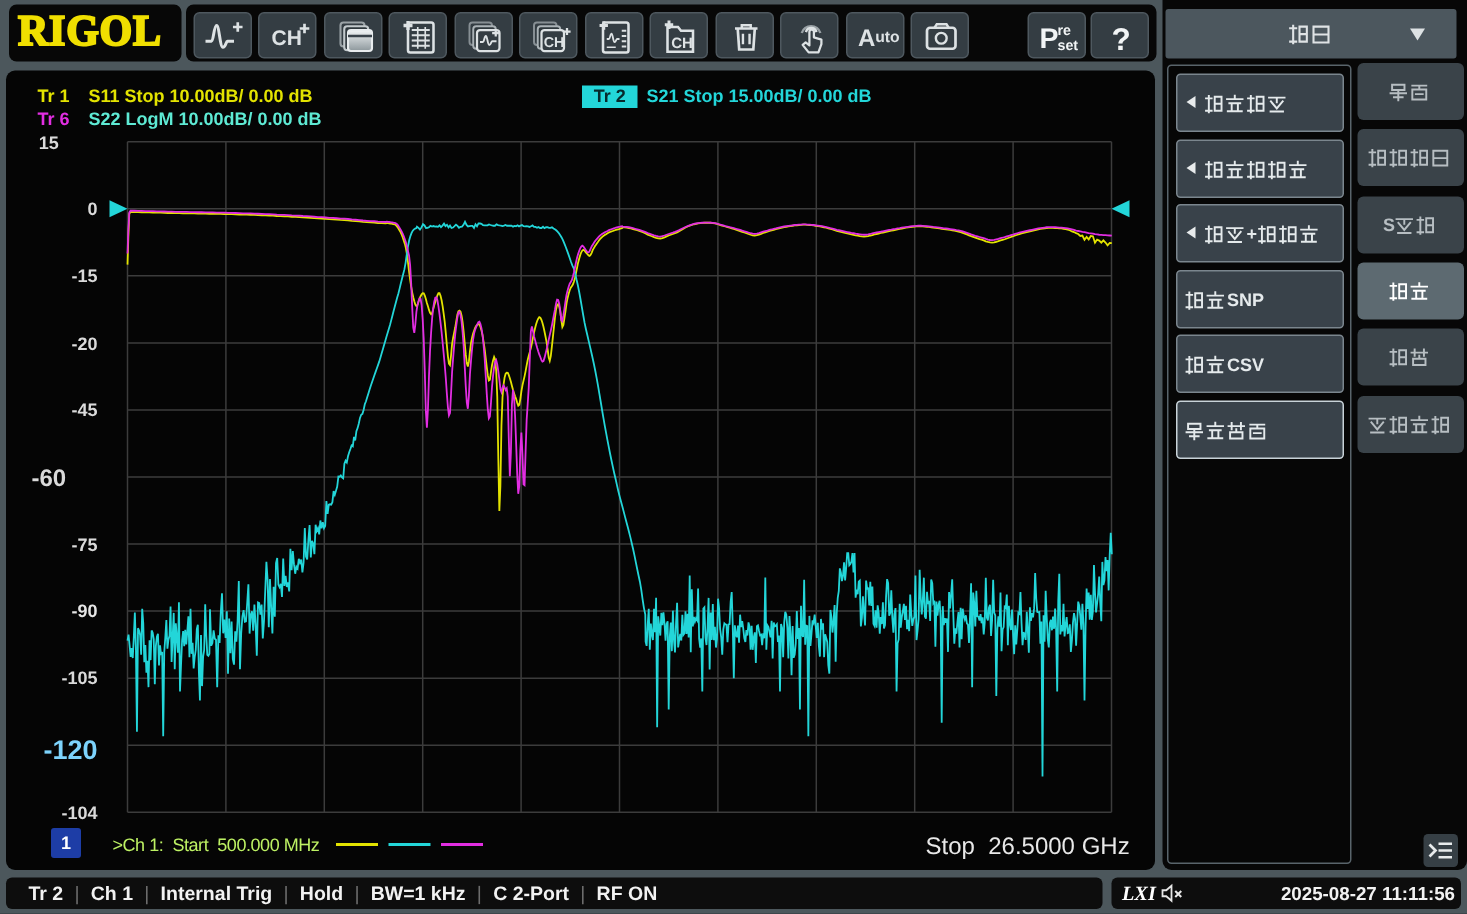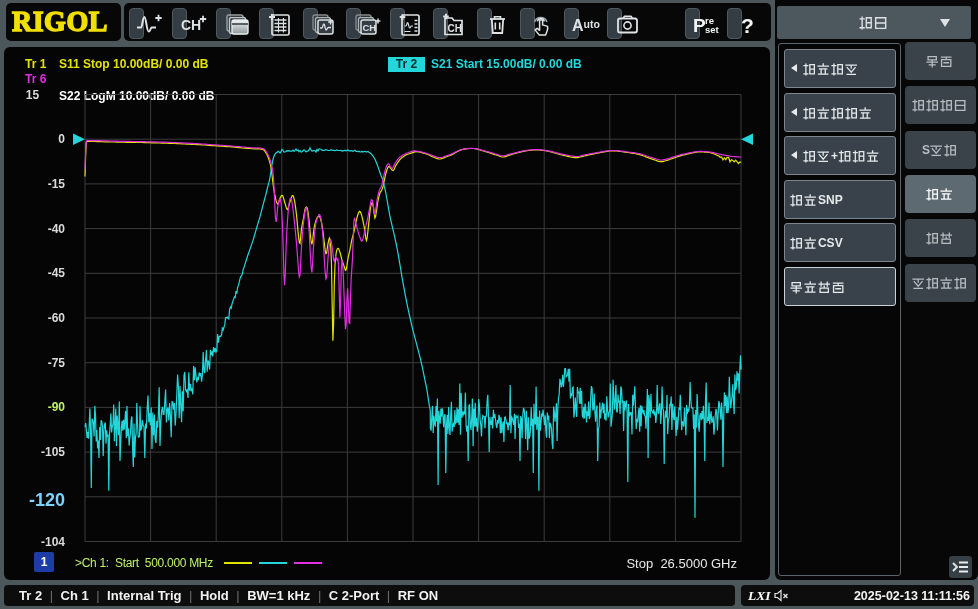--- a/index.html
+++ b/index.html
@@ -1,16 +1,16 @@
 <!DOCTYPE html>
 <html><head><meta charset="utf-8"><style>
 html,body{margin:0;padding:0;width:978px;height:609px;overflow:hidden;background:#4c575c;}
 *{box-sizing:border-box;font-family:"Liberation Sans",sans-serif;}
 .a{position:absolute;}
-.btn{position:absolute;top:8px;width:15px;height:31px;background:#343d43;border:1px solid #4e585f;border-radius:4px;}
+.btn{position:absolute;top:8px;width:39px;height:31px;background:#343d43;border:1px solid #4e585f;border-radius:4px;}
 </style></head><body>
 <div style="position:relative;width:978px;height:609px;background:#4c575c;">
 <div class="a" style="left:6px;top:3px;width:115px;height:38px;background:#070707;border-radius:5px;"></div>
 <div class="a" style="left:12px;top:7px;width:104px;height:30px;color:#f0df00;font-family:'Liberation Serif',serif;font-weight:bold;font-size:28px;line-height:30px;letter-spacing:0.5px;-webkit-text-stroke:1.4px #f0df00;transform:scale(1.0,1.04);transform-origin:left center;">RIGOL</div>
 <div class="a" style="left:124px;top:3px;width:647px;height:38px;background:#070707;border-radius:5px;"></div>
 <div class="btn" style="left:128.6px;"><svg width="39" height="31" viewBox="0 0 39 31">
         <path d="M7 18.5 h4 c1.4 0 1.6-10.5 3.4-10.5 s2.2 14.5 4.2 14.5 s2-4 3-4 H26" fill="none" stroke="#dde2e4" stroke-width="2"></path>
         <path d="M25.3 9 H31.7 M28.5 5.8 V12.2" stroke="#dde2e4" stroke-width="1.8" fill="none"></path>
       </svg></div>
 <div class="btn" style="left:172.1px;"><svg width="39" height="31" viewBox="0 0 39 31">
@@ -86,48 +86,48 @@
         <text x="19" y="14.5" font-size="9.5" font-weight="bold" fill="#f2f5f6" font-family="Liberation Sans, sans-serif">re</text>
         <text x="19" y="24" font-size="9.5" font-weight="bold" fill="#f2f5f6" font-family="Liberation Sans, sans-serif">set</text>
       </svg></div>
 <div class="btn" style="left:727px;"><svg width="39" height="31" viewBox="0 0 39 31">
         <text x="13" y="24" font-size="21" font-weight="bold" fill="#f2f5f6" font-family="Liberation Sans, sans-serif">?</text>
       </svg></div>
 <div class="a" style="left:4px;top:47px;width:766px;height:533px;background:#050505;border-radius:6px;"></div>
 <div class="a" style="left:25px;top:57px;font-size:12px;font-weight:bold;color:#e3e300;">Tr 1</div>
 <div class="a" style="left:59px;top:57px;font-size:12px;font-weight:bold;color:#e3e300;">S11 Stop 10.00dB/ 0.00 dB</div>
 <div class="a" style="left:25px;top:71.5px;font-size:12px;font-weight:bold;color:#e22ee2;">Tr 6</div>
-<div class="a" style="left:59px;top:71.5px;font-size:12px;font-weight:bold;color:#ffffff;margin-top:17px;">S22 LogM 10.00dB/ 0.00 dB</div>
+<div class="a" style="left:59px;top:71.5px;font-size:12px;font-weight:bold;color:#5eead4;">S22 LogM 10.00dB/ 0.00 dB</div>
 <div class="a" style="left:388px;top:57px;width:37px;height:15px;background:#23d6d9;color:#062a2c;font-size:12px;font-weight:bold;text-align:center;line-height:15px;">Tr 2</div>
-<div class="a" style="left:431px;top:57px;font-size:12px;font-weight:bold;color:#23d6d9;">S21 Start 15.00dB/ 0.00 dB</div>
+<div class="a" style="left:431px;top:57px;font-size:12px;font-weight:bold;color:#23d6d9;">S21 Stop 15.00dB/ 0.00 dB</div>
 <div class="a" style="left:0px;top:87.5px;width:65px;text-align:center;font-size:12px;font-weight:bold;color:#dadada;">15</div>
 <div class="a" style="left:0px;top:132.2px;width:65px;text-align:right;font-size:12px;font-weight:bold;color:#dadada;">0</div>
 <div class="a" style="left:0px;top:176.9px;width:65px;text-align:right;font-size:12px;font-weight:bold;color:#dadada;">-15</div>
-<div class="a" style="left:0px;top:221.6px;width:65px;text-align:right;font-size:12px;font-weight:bold;color:#dadada;">-40</div>
+<div class="a" style="left:0px;top:221.6px;width:65px;text-align:right;font-size:12px;font-weight:bold;color:#dadada;">-20</div>
 <div class="a" style="left:0px;top:266.3px;width:65px;text-align:right;font-size:12px;font-weight:bold;color:#dadada;">-45</div>
-<div class="a" style="left:0px;top:311.0px;width:65px;text-align:right;font-size:12px;font-weight:bold;color:#dadada;">-60</div>
+<div class="a" style="left:0px;top:311.0px;width:65px;text-align:center;font-size:16px;font-weight:bold;color:#dadada;">-60</div>
 <div class="a" style="left:0px;top:355.7px;width:65px;text-align:right;font-size:12px;font-weight:bold;color:#dadada;">-75</div>
-<div class="a" style="left:0px;top:400.4px;width:65px;text-align:right;font-size:12px;font-weight:bold;color:#bef264;">-90</div>
+<div class="a" style="left:0px;top:400.4px;width:65px;text-align:right;font-size:12px;font-weight:bold;color:#e5e5e5;">-90</div>
 <div class="a" style="left:0px;top:445.1px;width:65px;text-align:right;font-size:12px;font-weight:bold;color:#dadada;">-105</div>
 <div class="a" style="left:0px;top:489.8px;width:65px;text-align:right;font-size:18px;font-weight:bold;color:#7dd3fc;">-120</div>
 <div class="a" style="left:0px;top:534.5px;width:65px;text-align:right;font-size:12px;font-weight:bold;color:#dadada;">-104</div>
 <svg class="a" style="left:0;top:0;" width="978" height="609" viewBox="0 0 978 609">
       <path d="M85.0 94.5 V541.5 M150.6 94.5 V541.5 M216.2 94.5 V541.5 M281.8 94.5 V541.5 M347.4 94.5 V541.5 M413.0 94.5 V541.5 M478.6 94.5 V541.5 M544.2 94.5 V541.5 M609.8 94.5 V541.5 M675.4 94.5 V541.5 M741.0 94.5 V541.5 M85.0 94.5 H741.0 M85.0 139.2 H741.0 M85.0 183.9 H741.0 M85.0 228.6 H741.0 M85.0 273.3 H741.0 M85.0 318.0 H741.0 M85.0 362.7 H741.0 M85.0 407.4 H741.0 M85.0 452.1 H741.0 M85.0 496.8 H741.0 M85.0 541.5 H741.0" stroke="#3c3c3c" stroke-width="1" fill="none"></path>
       <polyline points="85.0,176.4 85.6,157.1 86.2,142.5 87.0,141.3 89.5,141.4 92.0,141.4 94.5,141.5 97.0,141.6 99.5,141.6 102.0,141.7 104.5,141.8 107.0,141.8 109.5,141.9 112.0,142.0 114.5,142.0 117.0,142.1 119.5,142.1 122.0,142.2 124.5,142.2 127.0,142.3 129.5,142.3 132.0,142.4 134.5,142.4 137.0,142.4 139.5,142.5 142.0,142.5 144.5,142.6 147.0,142.6 149.5,142.7 152.0,142.8 154.5,142.8 157.0,142.9 159.5,143.0 162.0,143.1 164.5,143.1 167.0,143.2 169.5,143.3 172.0,143.4 174.5,143.5 177.0,143.6 179.5,143.7 182.0,143.8 184.5,144.0 187.0,144.1 189.5,144.2 192.0,144.3 194.5,144.5 197.0,144.6 199.5,144.7 202.0,144.9 204.5,145.0 207.0,145.2 209.5,145.4 212.0,145.6 214.5,145.7 217.0,145.9 219.5,146.1 222.0,146.2 224.5,146.4 227.0,146.6 229.5,146.7 232.0,146.9 234.5,147.2 237.0,147.4 239.5,147.6 242.0,147.9 244.5,148.1 247.0,148.3 249.5,148.4 252.0,148.7 254.5,148.8 257.0,148.9 258.0,148.7 258.7,148.8 259.4,148.9 260.1,149.0 260.8,149.1 261.5,149.2 262.2,149.4 262.9,149.5 263.6,149.8 264.3,150.5 265.0,151.4 265.7,152.5 266.4,153.7 267.1,154.9 267.8,156.5 268.5,158.3 269.2,160.4 269.9,162.6 270.6,165.4 271.3,169.6 272.0,175.0 272.7,181.0 273.4,186.3 274.1,191.0 274.8,194.9 275.5,198.2 276.2,200.9 276.9,203.1 277.6,204.1 278.3,203.4 279.0,201.2 279.7,198.9 280.4,197.5 281.1,196.2 281.8,195.4 282.5,195.5 283.2,197.0 283.9,199.4 284.6,202.0 285.3,204.2 286.0,206.6 286.7,208.6 287.4,209.5 288.1,208.6 288.8,206.2 289.5,203.5 290.2,201.3 290.9,199.1 291.6,196.9 292.3,195.5 293.0,195.5 293.7,197.2 294.4,200.2 295.1,204.2 295.8,209.2 296.5,214.8 297.2,222.1 297.9,230.1 298.6,237.4 299.3,242.4 300.0,243.4 300.7,237.0 301.4,229.3 302.1,225.1 302.8,221.6 303.5,218.2 304.2,213.9 304.9,209.8 305.6,207.6 306.3,207.1 307.0,207.7 307.7,210.3 308.4,214.7 309.1,221.1 309.8,228.8 310.5,236.3 311.2,242.0 311.9,244.4 312.6,241.1 313.3,234.3 314.0,228.6 314.7,225.1 315.4,222.4 316.1,220.3 316.8,218.5 317.5,217.2 318.2,216.5 318.9,216.0 319.6,216.4 320.3,218.0 321.0,220.4 321.7,223.6 322.4,227.9 323.1,232.6 323.8,238.5 324.5,244.8 325.2,250.3 325.9,253.7 326.6,253.2 327.3,248.1 328.0,243.5 328.7,240.3 329.4,238.0 330.1,239.7 330.8,247.3 331.5,264.4 332.2,305.4 332.9,340.7 333.6,323.8 334.3,284.0 335.0,265.0 335.7,256.6 336.4,251.6 337.1,249.2 337.8,248.4 338.5,248.5 339.2,250.1 339.9,252.1 340.6,254.5 341.3,257.3 342.0,259.9 342.7,262.1 343.4,264.2 344.1,266.1 344.8,268.5 345.5,270.4 346.2,269.8 346.9,265.9 347.6,260.9 348.3,256.9 349.0,253.8 349.7,250.9 350.4,247.4 351.1,243.6 351.8,240.0 352.5,237.1 353.2,234.7 353.9,232.0 354.6,228.9 355.3,225.3 356.0,221.8 356.7,218.8 357.4,216.1 358.1,214.0 358.8,212.4 359.5,211.4 360.2,211.8 360.9,213.1 361.6,215.1 362.3,217.8 363.0,221.0 363.7,224.5 364.4,228.1 365.1,233.0 365.8,238.3 366.5,240.5 367.2,237.4 367.9,231.2 368.6,224.8 369.3,218.1 370.0,211.4 370.7,206.3 371.4,203.4 372.1,202.7 372.8,204.4 373.5,207.7 374.2,213.3 374.9,218.0 375.6,216.6 376.3,212.0 377.0,207.4 377.7,202.2 378.4,198.6 379.1,195.9 379.8,193.5 380.5,191.8 381.2,190.8 381.9,189.7 382.6,187.8 383.3,185.3 384.0,182.0 384.7,178.5 385.4,175.1 386.1,172.5 386.8,170.1 387.5,168.2 388.2,167.0 388.9,166.5 389.6,166.9 390.3,167.9 391.0,168.7 391.7,169.5 392.4,170.3 393.1,170.6 393.8,169.9 394.5,168.4 395.2,166.6 395.9,165.4 396.6,164.2 397.3,163.2 398.0,162.1 398.7,161.2 399.4,160.2 400.1,159.3 400.8,158.6 401.5,157.9 402.2,157.4 402.9,156.9 403.6,156.4 404.3,156.0 405.0,155.5 405.7,155.1 406.4,154.8 407.1,154.5 407.8,154.2 408.5,154.0 409.2,153.7 409.9,153.5 410.6,153.3 411.3,153.1 412.0,152.9 412.7,152.7 413.4,152.4 414.1,152.2 414.8,152.0 415.0,151.5 416.4,151.6 417.8,151.8 419.2,152.0 420.6,152.3 422.0,152.7 423.4,153.1 424.8,153.5 426.2,154.0 427.6,154.5 429.0,155.0 430.4,155.7 431.8,156.4 433.2,157.0 434.6,157.5 436.0,158.1 437.4,158.6 438.8,158.9 440.2,159.0 441.6,158.7 443.0,158.2 444.4,157.6 445.8,157.0 447.2,156.5 448.6,156.0 450.0,155.5 451.4,154.9 452.8,154.2 454.2,153.4 455.6,152.5 457.0,151.7 458.4,151.0 459.8,150.4 461.2,149.9 462.6,149.5 464.0,149.2 465.4,148.9 466.8,148.7 468.2,148.6 469.6,148.5 471.0,148.5 472.4,148.5 473.8,148.5 475.2,148.7 476.6,148.9 478.0,149.3 479.4,149.7 480.8,150.2 482.2,150.6 483.6,151.0 485.0,151.4 486.4,151.8 487.8,152.2 489.2,152.6 490.6,153.1 492.0,153.6 493.4,154.1 494.8,154.6 496.2,155.0 497.6,155.5 499.0,156.0 500.4,156.5 501.8,156.9 503.2,157.0 504.6,156.8 506.0,156.4 507.4,155.9 508.8,155.3 510.2,154.9 511.6,154.5 513.0,154.0 514.4,153.6 515.8,153.2 517.2,152.8 518.6,152.5 520.0,152.1 521.4,151.8 522.8,151.4 524.2,151.2 525.6,150.9 527.0,150.7 528.4,150.5 529.8,150.3 531.2,150.2 532.6,150.0 534.0,149.9 535.4,149.8 536.8,149.8 538.2,149.9 539.6,150.0 541.0,150.1 542.4,150.3 543.8,150.5 545.2,150.7 546.6,150.9 548.0,151.2 549.4,151.5 550.8,151.8 552.2,152.2 553.6,152.6 555.0,153.0 556.4,153.5 557.8,153.9 559.2,154.2 560.6,154.6 562.0,154.9 563.4,155.3 564.8,155.6 566.2,155.9 567.6,156.3 569.0,156.6 570.4,156.9 571.8,157.1 573.2,157.4 574.6,157.6 576.0,157.7 577.4,157.6 578.8,157.4 580.2,157.0 581.6,156.7 583.0,156.3 584.4,156.0 585.8,155.7 587.2,155.3 588.6,155.0 590.0,154.7 591.4,154.4 592.8,154.1 594.2,153.8 595.6,153.5 597.0,153.2 598.4,152.9 599.8,152.6 601.2,152.4 602.6,152.1 604.0,151.8 605.4,151.6 606.8,151.4 608.2,151.2 609.6,151.0 611.0,150.9 612.4,150.9 613.8,150.9 615.2,150.9 616.6,151.0 618.0,151.2 619.4,151.3 620.8,151.5 622.2,151.7 623.6,151.9 625.0,152.1 626.4,152.3 627.8,152.5 629.2,152.7 630.6,152.9 632.0,153.1 633.4,153.3 634.8,153.5 636.2,153.8 637.6,154.1 639.0,154.4 640.4,154.8 641.8,155.2 643.2,155.7 644.6,156.3 646.0,156.9 647.4,157.4 648.8,157.9 650.2,158.4 651.6,158.9 653.0,159.4 654.4,159.8 655.8,160.3 657.2,160.9 658.6,161.3 660.0,161.6 661.4,161.7 662.8,161.6 664.2,161.2 665.6,160.8 667.0,160.3 668.4,159.9 669.8,159.5 671.2,159.0 672.6,158.5 674.0,158.0 675.4,157.5 676.8,157.0 678.2,156.5 679.6,156.1 681.0,155.6 682.4,155.2 683.8,154.9 685.2,154.6 686.6,154.2 688.0,153.9 689.4,153.6 690.8,153.2 692.2,152.9 693.6,152.6 695.0,152.4 696.4,152.2 697.8,152.0 699.2,151.9 700.6,151.9 702.0,151.9 703.4,152.0 704.8,152.1 706.2,152.2 707.6,152.3 709.0,152.5 710.4,152.7 711.8,153.1 713.2,153.5 714.6,154.3 716.0,154.7 717.4,155.4 718.8,156.0 720.2,157.3 721.6,157.0 723.0,159.8 724.4,157.9 725.8,159.6 727.2,157.3 728.6,157.5 730.0,161.8 731.4,159.7 732.8,160.4 734.2,161.8 735.6,160.2 737.0,161.7 738.4,163.5 739.8,162.0 741.2,162.1" fill="none" stroke="#e3e300" stroke-width="1.2"></polyline>
       <polyline points="85.0,427.1 85.7,423.1 86.4,430.2 87.1,437.9 87.8,432.1 88.5,438.7 89.2,425.0 89.9,408.4 90.6,431.7 91.3,487.9 92.0,418.8 92.7,420.3 93.4,423.4 94.1,436.5 94.8,405.9 95.5,415.4 96.2,441.5 96.9,430.0 97.6,448.4 98.3,440.5 99.0,458.1 99.7,426.9 100.4,440.1 101.1,420.3 101.8,421.8 102.5,426.2 103.2,456.1 103.9,430.7 104.6,424.5 105.3,422.5 106.0,443.6 106.7,430.2 107.4,436.7 108.1,434.6 108.8,490.8 109.5,434.8 110.2,425.0 110.9,413.4 111.6,432.4 112.3,426.5 113.0,423.9 113.7,404.4 114.4,441.3 115.1,424.9 115.8,408.6 116.5,446.1 117.2,415.5 117.9,425.2 118.6,435.2 119.3,401.5 120.0,461.0 120.7,443.0 121.4,426.9 122.1,420.7 122.8,430.8 123.5,419.8 124.2,429.7 124.9,420.5 125.6,410.9 126.3,438.2 127.0,405.9 127.7,435.9 128.4,428.6 129.1,445.6 129.8,438.1 130.5,433.3 131.2,419.5 131.9,416.5 132.6,448.3 133.3,467.0 134.0,423.4 134.7,457.4 135.4,437.9 136.1,433.4 136.8,402.9 137.5,423.5 138.2,436.6 138.9,437.2 139.6,435.8 140.0,406.2 140.8,430.4 141.6,428.6 142.4,420.2 143.2,425.8 144.0,426.5 144.8,458.1 145.6,423.5 146.4,428.6 147.2,408.1 148.0,395.5 148.8,422.2 149.6,413.1 150.4,425.3 151.2,407.5 152.0,449.1 152.8,412.4 153.6,435.4 154.4,414.4 155.2,439.3 156.0,443.1 156.8,420.9 157.6,427.8 158.4,414.0 159.2,387.3 160.0,446.1 160.8,422.1 161.6,411.0 162.4,406.8 163.2,414.5 164.0,414.2 164.8,402.1 165.6,389.5 166.4,422.4 167.2,409.7 168.0,407.5 168.8,420.4 169.6,403.1 170.4,416.3 171.2,437.2 172.0,401.6 172.8,402.0 173.6,409.7 174.4,403.0 175.2,425.6 176.0,413.9 176.8,394.4 177.6,374.6 178.4,386.6 179.2,418.2 180.0,386.0 180.8,405.2 181.6,422.3 182.4,391.2 183.2,411.2 184.0,375.4 184.8,372.0 185.6,389.9 186.4,391.5 187.2,389.2 188.0,397.9 188.8,372.4 189.6,390.6 190.4,383.9 191.2,391.3 192.0,388.3 192.8,394.3 193.6,365.9 194.4,380.1 195.2,367.4 196.0,376.3 196.8,382.5 197.6,377.8 198.4,379.0 199.2,372.5 200.0,375.2 200.8,373.1 201.6,381.6 202.4,375.0 203.2,352.1 204.0,371.0 204.8,372.9 205.6,360.0 206.4,350.1 207.2,371.7 208.0,360.5 208.8,362.4 209.6,369.4 210.4,349.8 211.2,354.0 212.0,352.1 212.8,356.3 213.6,347.0 214.4,352.2 215.2,348.2 216.0,352.1 216.8,350.7 217.6,334.0 218.4,342.6 219.2,336.4 220.0,336.2 220.8,336.4 221.6,334.8 222.4,327.4 223.2,329.8 224.0,327.1 224.8,324.4 225.6,317.7 226.4,317.8 227.2,317.0 228.0,318.3 228.8,318.9 229.6,309.1 230.4,307.1 231.2,308.3 232.0,304.2 232.8,301.5 233.6,299.3 234.4,296.9 235.2,297.5 236.0,291.2 236.8,293.6 237.6,287.5 238.4,285.4 239.2,282.3 240.0,278.6 240.8,276.5 241.6,275.9 242.4,273.3 243.2,269.5 244.0,267.5 244.8,264.9 245.6,262.3 246.4,259.7 247.2,257.2 248.0,254.8 248.8,252.5 249.6,250.2 250.4,247.9 251.2,245.7 252.0,243.4 252.8,241.1 253.6,238.5 254.4,235.7 255.2,233.0 256.0,230.2 256.8,227.5 257.6,224.7 258.4,222.0 259.2,219.3 260.0,216.7 260.8,213.6 261.6,210.5 262.4,207.3 263.2,204.3 264.0,201.3 264.8,198.4 265.6,195.6 266.4,192.4 267.2,189.0 268.0,185.8 268.8,182.7 269.6,179.6 270.4,175.2 271.2,169.5 272.0,164.3 272.8,160.2 273.6,157.4 274.4,155.3 275.2,153.8 276.0,152.9 276.8,152.4 277.6,152.1 278.0,151.1 279.0,151.9 280.0,153.0 281.0,151.6 282.0,149.5 283.0,150.3 284.0,152.0 285.0,151.9 286.0,151.5 287.0,150.5 288.0,151.0 289.0,150.7 290.0,151.1 291.0,151.0 292.0,151.2 293.0,150.2 294.0,151.4 295.0,150.4 296.0,149.1 297.0,150.7 298.0,149.9 299.0,151.6 300.0,150.4 301.0,152.0 302.0,151.7 303.0,150.8 304.0,149.8 305.0,150.6 306.0,151.9 307.0,151.2 308.0,151.1 309.0,149.9 310.0,147.9 311.0,150.0 312.0,151.0 313.0,150.8 314.0,150.6 315.0,150.6 316.0,152.0 317.0,149.5 318.0,150.9 319.0,148.9 320.0,149.0 321.0,149.2 322.0,150.1 323.0,150.3 324.0,150.3 325.0,150.2 326.0,149.6 327.0,150.0 328.0,150.3 329.0,150.5 330.0,150.5 331.0,149.6 332.0,150.1 333.0,150.3 334.0,150.4 335.0,150.7 336.0,150.4 337.0,150.0 338.0,150.5 339.0,150.5 340.0,150.5 341.0,150.4 342.0,151.1 343.0,150.6 344.0,150.8 345.0,150.2 346.0,150.9 347.0,150.4 348.0,150.0 349.0,150.8 350.0,150.9 351.0,150.7 352.0,150.9 353.0,151.3 354.0,150.8 355.0,150.3 356.0,151.3 357.0,151.3 358.0,151.8 359.0,151.3 360.0,152.0 361.0,152.0 362.0,151.2 363.0,152.1 364.0,151.5 365.0,151.4 366.0,151.9 367.0,151.9 368.0,151.5 369.0,152.3 369.9,152.8 370.8,153.5 371.7,154.4 372.6,155.5 373.5,156.8 374.4,158.3 375.3,160.1 376.2,162.2 377.1,164.5 378.0,166.9 378.9,169.4 379.8,172.0 380.7,174.7 381.6,177.1 382.5,178.9 383.4,181.8 384.3,186.2 385.2,190.0 386.1,194.5 387.0,199.5 387.9,204.8 388.8,210.0 389.7,215.1 390.6,219.3 391.5,223.2 392.4,227.1 393.3,230.9 394.2,234.8 395.1,238.8 396.0,243.0 396.9,247.5 397.8,252.2 398.7,257.3 399.6,262.6 400.5,268.0 401.4,273.5 402.3,278.8 403.2,283.9 404.1,288.7 405.0,293.6 405.9,298.3 406.8,302.8 407.7,307.2 408.6,311.4 409.5,315.5 410.4,319.3 411.3,323.4 412.2,327.3 413.1,330.9 414.0,334.3 414.9,337.6 415.8,341.1 416.7,344.6 417.6,348.0 418.5,351.4 419.4,354.8 420.3,358.4 421.2,362.3 422.1,366.2 423.0,370.4 423.9,374.9 424.8,379.3 425.7,383.7 426.6,387.8 427.5,393.1 428.4,399.6 429.3,405.4 430.2,409.7 430.4,427.7 431.1,430.6 431.8,416.5 432.5,405.9 433.2,433.1 433.9,415.7 434.6,423.1 435.3,426.7 436.0,405.9 436.7,421.4 437.4,398.5 438.1,484.9 438.8,410.9 439.5,417.8 440.2,423.7 440.9,408.5 441.6,416.8 442.3,408.2 443.0,415.5 443.7,427.2 444.4,416.0 445.1,414.2 445.8,473.0 446.5,424.9 447.2,415.1 447.9,434.1 448.6,407.1 449.3,426.7 450.0,434.9 450.7,415.0 451.4,401.8 452.1,431.6 452.8,426.6 453.5,422.6 454.2,427.0 454.9,409.9 455.6,423.3 456.3,422.3 457.0,407.5 457.7,422.6 458.4,409.2 459.1,425.0 459.8,383.6 460.5,434.8 461.2,392.9 461.9,417.6 462.6,411.3 463.3,414.4 464.0,412.2 464.7,413.5 465.4,392.4 466.1,425.8 466.8,431.7 467.5,425.6 468.2,461.0 468.9,405.7 469.6,404.9 470.3,425.1 471.0,430.0 471.7,418.3 472.4,398.6 473.1,446.3 473.8,408.4 474.5,426.6 475.2,402.7 475.9,426.8 476.6,417.8 477.3,431.7 478.0,425.8 478.7,399.1 479.4,405.6 480.1,419.5 480.8,424.9 481.5,436.5 482.2,419.6 482.9,415.6 483.6,416.3 484.3,416.5 485.0,428.2 485.7,416.3 486.4,416.1 487.1,401.2 487.8,394.7 488.5,417.5 489.2,452.1 489.9,416.9 490.6,423.1 491.3,424.8 492.0,417.1 492.7,428.4 493.4,409.8 494.1,418.0 494.8,414.1 495.5,419.1 496.2,425.4 496.9,428.0 497.6,420.0 498.3,423.7 499.0,414.9 499.7,417.7 500.4,433.2 501.1,417.2 501.8,433.2 502.5,425.1 503.2,421.6 503.9,441.9 504.6,417.5 505.3,416.9 506.0,420.5 506.7,423.6 507.4,423.2 508.1,430.1 508.8,422.2 509.5,425.5 510.2,385.0 510.9,433.1 511.6,416.9 512.3,418.1 513.0,421.4 513.7,424.9 514.4,413.8 515.1,439.0 515.8,415.0 516.5,417.6 517.2,417.2 517.9,416.2 518.6,428.0 519.3,423.6 520.0,461.0 520.7,416.0 521.4,418.6 522.1,438.2 522.8,415.0 523.5,407.9 524.2,409.8 524.9,418.6 525.6,439.0 526.3,410.7 527.0,423.1 527.7,450.2 528.4,417.3 529.1,438.5 529.8,436.3 530.5,428.9 531.2,407.3 531.9,426.0 532.6,418.7 533.3,473.0 534.0,403.8 534.7,423.0 535.4,424.6 536.1,386.5 536.8,429.8 537.5,417.1 538.2,417.4 538.9,490.8 539.6,410.6 540.3,430.6 541.0,422.5 541.7,413.6 542.4,415.2 543.1,409.7 543.8,417.3 544.5,425.2 545.2,415.2 545.9,430.6 546.6,437.8 547.3,412.6 548.0,419.7 548.7,415.5 549.4,438.1 550.1,422.8 550.8,425.3 551.5,428.0 552.2,443.4 552.9,449.1 553.6,406.6 554.3,411.6 555.0,421.7 555.7,413.7 556.4,403.3 557.1,441.1 557.8,408.9 558.5,398.5 559.2,393.9 559.9,378.9 560.6,381.8 561.3,387.4 562.0,383.9 562.7,374.9 563.4,386.9 564.1,378.7 564.8,368.7 565.5,368.7 566.2,376.8 566.9,376.0 567.6,374.5 568.3,368.7 569.0,381.7 569.7,368.7 570.4,398.5 571.1,393.0 571.8,396.2 572.5,387.8 573.2,387.1 573.9,417.6 574.6,411.7 575.3,397.5 576.0,408.2 576.7,417.0 577.4,387.0 578.1,392.4 578.8,392.2 579.5,403.6 580.2,387.8 580.9,404.0 581.6,391.0 582.3,415.9 583.0,417.3 583.7,406.9 584.4,418.4 585.1,403.6 585.8,408.8 586.5,422.5 587.2,411.3 587.9,416.0 588.6,401.6 589.3,419.0 590.0,416.7 590.7,397.9 591.4,386.1 592.1,388.7 592.8,410.5 593.5,408.6 594.2,393.6 594.9,412.2 595.6,421.8 596.3,409.3 597.0,405.4 597.7,461.0 598.4,428.9 599.1,426.4 599.8,402.5 600.5,418.5 601.2,411.4 601.9,407.3 602.6,402.6 603.3,413.3 604.0,403.8 604.7,419.4 605.4,413.3 606.1,420.8 606.8,396.3 607.5,409.3 608.2,417.3 608.9,412.9 609.6,411.3 610.3,383.6 611.0,426.7 611.7,420.4 612.4,412.8 613.1,379.8 613.8,397.6 614.5,409.7 615.2,400.3 615.9,385.1 616.6,411.0 617.3,412.4 618.0,394.5 618.7,402.6 619.4,400.6 620.1,414.0 620.8,386.4 621.5,388.8 622.2,401.8 622.9,400.4 623.6,431.1 624.3,401.0 625.0,410.4 625.7,403.3 626.4,400.5 627.1,412.1 627.8,481.9 628.5,404.1 629.2,416.7 629.9,412.1 630.6,415.2 631.3,412.3 632.0,434.6 632.7,394.7 633.4,405.6 634.1,396.0 634.8,386.2 635.5,408.4 636.2,429.1 636.9,418.9 637.6,422.5 638.3,414.6 639.0,408.0 639.7,431.7 640.4,405.2 641.1,426.2 641.8,405.8 642.5,410.5 643.2,412.9 643.9,410.2 644.6,415.6 645.3,416.5 646.0,428.7 646.7,410.0 647.4,388.9 648.1,458.1 648.8,395.0 649.5,402.0 650.2,417.7 650.9,393.8 651.6,410.9 652.3,411.1 653.0,413.7 653.7,409.4 654.4,415.5 655.1,411.6 655.8,423.0 656.5,415.0 657.2,385.1 657.9,411.7 658.6,413.7 659.3,405.1 660.0,403.2 660.7,423.9 661.4,413.7 662.1,386.5 662.8,408.4 663.5,410.2 664.2,464.0 664.9,419.4 665.6,410.8 666.3,417.7 667.0,395.0 667.7,434.1 668.4,419.6 669.1,418.1 669.8,404.6 670.5,405.3 671.2,396.4 671.9,430.1 672.6,403.8 673.3,415.7 674.0,420.0 674.7,406.4 675.4,422.9 676.1,436.1 676.8,416.8 677.5,429.6 678.2,420.0 678.9,408.5 679.6,409.2 680.3,394.7 681.0,415.0 681.7,430.1 682.4,421.3 683.1,423.2 683.8,426.6 684.5,407.9 685.2,420.1 685.9,435.2 686.6,404.9 687.3,414.0 688.0,408.7 688.7,411.6 689.4,405.6 690.1,382.1 690.8,398.7 691.5,407.9 692.2,408.2 692.9,408.0 693.6,429.1 694.3,414.4 695.0,517.7 695.7,410.1 696.4,427.8 697.1,393.9 697.8,411.2 698.5,426.0 699.2,431.6 699.9,415.4 700.6,413.2 701.3,420.2 702.0,411.0 702.7,419.2 703.4,405.7 704.1,420.0 704.8,461.0 705.5,400.6 706.2,382.5 706.9,423.0 707.6,416.8 708.3,420.9 709.0,402.5 709.7,424.3 710.4,416.7 711.1,411.4 711.8,422.1 712.5,421.8 713.2,416.2 713.9,434.6 714.6,427.0 715.3,415.3 716.0,408.8 716.7,412.5 717.4,430.4 718.1,415.5 718.8,401.1 719.5,403.7 720.2,410.8 720.9,419.8 721.6,402.5 722.3,416.0 723.0,467.0 723.7,418.2 724.4,392.4 725.1,406.0 725.8,395.0 726.5,413.1 727.2,396.5 727.9,413.3 728.6,407.5 729.3,376.7 730.0,395.1 730.7,408.3 731.4,402.2 732.1,396.0 732.8,384.3 733.5,401.8 734.2,414.1 734.9,374.6 735.6,390.1 736.3,387.0 737.0,371.4 737.7,380.8 738.4,373.4 739.1,393.6 739.8,370.0 740.5,355.2 741.2,369.5" fill="none" stroke="#23d6d9" stroke-width="1.2"></polyline>
       <polyline points="85.0,169.0 85.6,152.6 86.2,141.7 87.0,140.4 89.5,140.5 92.0,140.6 94.5,140.6 97.0,140.7 99.5,140.7 102.0,140.8 104.5,140.9 107.0,140.9 109.5,141.0 112.0,141.1 114.5,141.1 117.0,141.2 119.5,141.3 122.0,141.3 124.5,141.3 127.0,141.4 129.5,141.4 132.0,141.5 134.5,141.5 137.0,141.6 139.5,141.6 142.0,141.6 144.5,141.7 147.0,141.8 149.5,141.8 152.0,141.9 154.5,141.9 157.0,142.0 159.5,142.1 162.0,142.2 164.5,142.2 167.0,142.3 169.5,142.4 172.0,142.5 174.5,142.6 177.0,142.7 179.5,142.8 182.0,142.9 184.5,143.1 187.0,143.2 189.5,143.3 192.0,143.4 194.5,143.6 197.0,143.7 199.5,143.8 202.0,144.0 204.5,144.1 207.0,144.3 209.5,144.5 212.0,144.7 214.5,144.8 217.0,145.0 219.5,145.2 222.0,145.3 224.5,145.5 227.0,145.7 229.5,145.8 232.0,146.0 234.5,146.3 237.0,146.5 239.5,146.7 242.0,147.0 244.5,147.2 247.0,147.4 249.5,147.5 252.0,147.8 254.5,147.9 257.0,148.0 258.0,147.8 258.7,147.9 259.4,148.0 260.1,148.1 260.8,148.2 261.5,148.3 262.2,148.5 262.9,148.6 263.6,148.8 264.3,149.2 265.0,149.8 265.7,150.8 266.4,151.9 267.1,153.1 267.8,154.4 268.5,155.9 269.2,157.5 269.9,159.5 270.6,161.7 271.3,164.5 272.0,167.4 272.7,170.4 273.4,176.6 274.1,188.6 274.8,205.1 275.5,218.5 276.2,221.9 276.9,216.1 277.6,207.9 278.3,203.5 279.0,200.8 279.7,199.0 280.4,199.3 281.1,203.6 281.8,213.0 282.5,226.4 283.2,247.9 283.9,274.1 284.6,285.2 285.3,272.8 286.0,250.6 286.7,233.7 287.4,221.8 288.1,212.1 288.8,205.4 289.5,201.1 290.2,198.5 290.9,198.2 291.6,200.2 292.3,204.2 293.0,209.4 293.7,215.3 294.4,221.4 295.1,228.5 295.8,235.9 296.5,243.5 297.2,252.2 297.9,262.3 298.6,271.4 299.3,277.0 300.0,275.4 300.7,262.5 301.4,248.0 302.1,238.5 302.8,230.0 303.5,222.6 304.2,217.0 304.9,211.8 305.6,208.3 306.3,207.9 307.0,209.9 307.7,214.3 308.4,221.4 309.1,230.8 309.8,243.9 310.5,257.5 311.2,268.2 311.9,272.5 312.6,263.7 313.3,249.5 314.0,240.6 314.7,232.8 315.4,226.4 316.1,222.2 316.8,219.7 317.5,217.9 318.2,216.2 318.9,214.8 319.6,214.5 320.3,216.1 321.0,218.9 321.7,223.4 322.4,230.3 323.1,238.8 323.8,250.2 324.5,262.4 325.2,272.8 325.9,278.9 326.6,277.7 327.3,268.8 328.0,258.1 328.7,250.6 329.4,244.9 330.1,241.1 330.8,240.0 331.5,242.9 332.2,247.6 332.9,252.9 333.6,259.3 334.3,261.4 335.0,258.5 335.7,256.9 336.4,258.2 337.1,260.0 337.8,258.9 338.5,264.4 339.2,292.4 339.9,317.4 340.6,301.4 341.3,269.4 342.0,259.9 342.7,264.7 343.4,277.3 344.1,296.0 344.8,316.0 345.5,329.2 346.2,323.9 346.9,300.1 347.6,288.4 348.3,303.1 349.0,322.8 349.7,323.4 350.4,301.1 351.1,280.1 351.8,269.3 352.5,258.4 353.2,238.8 353.9,221.0 354.6,217.7 355.3,220.6 356.0,224.1 356.7,226.6 357.4,229.4 358.1,231.9 358.8,234.2 359.5,236.3 360.2,238.0 360.9,239.9 361.6,241.1 362.3,240.7 363.0,238.6 363.7,235.8 364.4,232.9 365.1,229.8 365.8,226.5 366.5,223.4 367.2,220.4 367.9,217.2 368.6,213.5 369.3,209.7 370.0,206.3 370.7,202.3 371.4,199.8 372.1,200.0 372.8,202.3 373.5,207.1 374.2,213.4 374.9,214.2 375.6,210.3 376.3,205.8 377.0,200.7 377.7,196.4 378.4,193.6 379.1,191.1 379.8,189.1 380.5,188.0 381.2,186.8 381.9,184.5 382.6,181.7 383.3,178.3 384.0,174.9 384.7,171.8 385.4,169.4 386.1,167.3 386.8,165.6 387.5,164.4 388.2,163.8 388.9,164.2 389.6,165.3 390.3,166.4 391.0,167.3 391.7,168.3 392.4,168.3 393.1,167.3 393.8,165.7 394.5,164.2 395.2,163.1 395.9,162.0 396.6,160.9 397.3,160.0 398.0,159.2 398.7,158.4 399.4,157.6 400.1,157.0 400.8,156.4 401.5,155.9 402.2,155.5 402.9,155.1 403.6,154.7 404.3,154.3 405.0,154.0 405.7,153.6 406.4,153.3 407.1,153.0 407.8,152.8 408.5,152.5 409.2,152.2 409.9,152.0 410.6,151.8 411.3,151.6 412.0,151.4 412.7,151.2 413.4,151.1 414.1,150.9 414.8,150.8 415.0,151.1 416.4,151.2 417.8,151.3 419.2,151.5 420.6,151.8 422.0,152.1 423.4,152.5 424.8,152.9 426.2,153.3 427.6,153.7 429.0,154.2 430.4,154.8 431.8,155.4 433.2,155.9 434.6,156.4 436.0,156.9 437.4,157.3 438.8,157.6 440.2,157.7 441.6,157.4 443.0,157.0 444.4,156.5 445.8,156.0 447.2,155.5 448.6,155.1 450.0,154.6 451.4,154.0 452.8,153.4 454.2,152.7 455.6,152.0 457.0,151.3 458.4,150.7 459.8,150.2 461.2,149.7 462.6,149.3 464.0,149.0 465.4,148.8 466.8,148.6 468.2,148.5 469.6,148.4 471.0,148.4 472.4,148.4 473.8,148.5 475.2,148.6 476.6,148.8 478.0,149.1 479.4,149.5 480.8,149.9 482.2,150.3 483.6,150.7 485.0,151.0 486.4,151.4 487.8,151.7 489.2,152.1 490.6,152.5 492.0,152.9 493.4,153.3 494.8,153.8 496.2,154.2 497.6,154.6 499.0,155.1 500.4,155.5 501.8,155.8 503.2,155.9 504.6,155.7 506.0,155.4 507.4,154.9 508.8,154.4 510.2,154.0 511.6,153.7 513.0,153.3 514.4,153.0 515.8,152.6 517.2,152.3 518.6,151.9 520.0,151.6 521.4,151.3 522.8,151.0 524.2,150.8 525.6,150.6 527.0,150.4 528.4,150.2 529.8,150.0 531.2,149.9 532.6,149.8 534.0,149.7 535.4,149.6 536.8,149.6 538.2,149.7 539.6,149.8 541.0,149.9 542.4,150.0 543.8,150.2 545.2,150.4 546.6,150.6 548.0,150.8 549.4,151.1 550.8,151.4 552.2,151.7 553.6,152.1 555.0,152.4 556.4,152.8 557.8,153.2 559.2,153.5 560.6,153.8 562.0,154.1 563.4,154.4 564.8,154.7 566.2,155.0 567.6,155.3 569.0,155.5 570.4,155.8 571.8,156.0 573.2,156.2 574.6,156.4 576.0,156.5 577.4,156.5 578.8,156.3 580.2,156.0 581.6,155.6 583.0,155.3 584.4,155.0 585.8,154.7 587.2,154.5 588.6,154.2 590.0,153.9 591.4,153.6 592.8,153.3 594.2,153.1 595.6,152.8 597.0,152.6 598.4,152.3 599.8,152.1 601.2,151.8 602.6,151.6 604.0,151.4 605.4,151.2 606.8,151.0 608.2,150.8 609.6,150.7 611.0,150.6 612.4,150.5 613.8,150.5 615.2,150.6 616.6,150.7 618.0,150.8 619.4,150.9 620.8,151.1 622.2,151.3 623.6,151.4 625.0,151.6 626.4,151.8 627.8,152.0 629.2,152.2 630.6,152.3 632.0,152.5 633.4,152.7 634.8,152.9 636.2,153.1 637.6,153.4 639.0,153.6 640.4,153.9 641.8,154.3 643.2,154.8 644.6,155.3 646.0,155.8 647.4,156.3 648.8,156.7 650.2,157.2 651.6,157.6 653.0,158.0 654.4,158.4 655.8,158.8 657.2,159.3 658.6,159.7 660.0,160.0 661.4,160.1 662.8,159.9 664.2,159.6 665.6,159.3 667.0,158.8 668.4,158.5 669.8,158.1 671.2,157.6 672.6,157.2 674.0,156.8 675.4,156.4 676.8,155.9 678.2,155.5 679.6,155.1 681.0,154.7 682.4,154.4 683.8,154.1 685.2,153.8 686.6,153.5 688.0,153.2 689.4,152.9 690.8,152.6 692.2,152.3 693.6,152.1 695.0,151.9 696.4,151.7 697.8,151.5 699.2,151.4 700.6,151.4 702.0,151.4 703.4,151.5 704.8,151.6 706.2,151.7 707.6,151.8 709.0,151.9 710.4,152.1 711.8,152.3 713.2,152.6 714.6,152.9 716.0,153.3 717.4,153.7 718.8,154.0 720.2,154.3 721.6,154.6 723.0,154.8 724.4,155.1 725.8,155.4 727.2,155.6 728.6,155.8 730.0,156.1 731.4,156.3 732.8,156.5 734.2,156.6 735.6,156.7 737.0,156.8 738.4,156.9 739.8,157.0 741.2,157.1" fill="none" stroke="#e22ee2" stroke-width="1.2"></polyline>
       <polygon points="73,133.5 73,144.9 85,139.2" fill="#23d6d9"></polygon>
       <polygon points="753,133.5 753,144.9 741,139.2" fill="#23d6d9"></polygon>
     </svg>
 <div class="a" style="left:34px;top:552px;width:20px;height:20px;background:#1d3da6;color:#fff;font-size:12px;font-weight:bold;text-align:center;line-height:20px;border-radius:2px;">1</div>
 <div class="a" style="left:75px;top:556px;font-size:12px;letter-spacing:-0.3px;color:#bef264;">&gt;Ch 1:&nbsp; Start&nbsp; 500.000 MHz</div>
 <div class="a" style="left:224px;top:562px;width:28px;height:2px;background:#e3e300;"></div>
 <div class="a" style="left:259px;top:562px;width:28px;height:2px;background:#23d6d9;"></div>
 <div class="a" style="left:294px;top:562px;width:28px;height:2px;background:#e22ee2;"></div>
-<div class="a" style="left:617px;top:556px;width:120px;text-align:right;font-size:13px;color:#e8e8e8;white-space:nowrap;">Stop&nbsp; 26.5000 GHz</div>
+<div class="a" style="left:617px;top:556px;width:120px;text-align:right;font-size:16px;color:#e8e8e8;white-space:nowrap;">Stop&nbsp; 26.5000 GHz</div>
 <div class="a" style="left:775px;top:0;width:203px;height:580px;background:#070707;border-radius:0 0 6px 6px;"></div>
 <div class="a" style="left:777px;top:6px;width:194px;height:33px;background:#4c575e;border-radius:2px;"></div>
 <div class="a" style="left:859px;top:15px;"><svg width="30" height="17" viewBox="0 0 30 17" style="overflow:visible">
         <g transform="translate(0.0,1.1) scale(1.111)">
           <path d="M1 2.5 H4.6 M2.8 1 V11.5 M1 10.5 H4.6 M6.6 1.5 V10.5 M6.6 1.5 H11 V10.5 H6.6 M6.6 6 H11" fill="none" stroke="#dfe3e5" stroke-width="1.25" stroke-linecap="square"></path>
         </g>
         <g transform="translate(15.0,1.1) scale(1.111)">
           <path d="M1.5 1.5 H10.5 V11 H1.5 Z M1.5 6.2 H10.5" fill="none" stroke="#dfe3e5" stroke-width="1.25" stroke-linecap="square"></path>
         </g>
       </svg></div>
@@ -299,13 +299,13 @@
         <path d="M10 6.5 H19 M10 11 H19 M10 15.5 H19" stroke="#e8ebec" stroke-width="1.8"></path>
       </svg></div>
 <div class="a" style="left:4px;top:585px;width:731px;height:21px;background:#0d0d0d;border-radius:4px;"></div>
 <div class="a" style="left:741px;top:585px;width:233px;height:21px;background:#0d0d0d;border-radius:4px;"></div>
 <div class="a" style="left:19px;top:588px;font-size:13px;font-weight:bold;color:#f2f2f2;">Tr 2<span style="color:#6c6c6c;font-weight:normal;padding:0 7.5px;">|</span>Ch 1<span style="color:#6c6c6c;font-weight:normal;padding:0 7.5px;">|</span>Internal Trig<span style="color:#6c6c6c;font-weight:normal;padding:0 7.5px;">|</span>Hold<span style="color:#6c6c6c;font-weight:normal;padding:0 7.5px;">|</span>BW=1 kHz<span style="color:#6c6c6c;font-weight:normal;padding:0 7.5px;">|</span>C 2-Port<span style="color:#6c6c6c;font-weight:normal;padding:0 7.5px;">|</span>RF ON</div>
 <div class="a" style="left:748px;top:588px;font-size:13.5px;font-weight:bold;font-style:italic;color:#ffffff;font-family:'Liberation Serif',serif;">LXI</div>
 <div class="a" style="left:772px;top:587px;"><svg width="18" height="17" viewBox="0 0 18 17">
         <path d="M3 6.5 h2.5 L9 3.5 v10 L5.5 10.5 H3 z" fill="none" stroke="#e6e6e6" stroke-width="1.2"></path>
         <path d="M11.5 7 l4 4 M15.5 7 l-4 4" stroke="#e6e6e6" stroke-width="1.4"></path>
       </svg></div>
-<div class="a" style="left:800px;top:589px;width:170px;text-align:right;font-size:12.5px;font-weight:bold;color:#f2f2f2;">2025-02-13 11:11:56</div>
+<div class="a" style="left:800px;top:589px;width:170px;text-align:right;font-size:12.5px;font-weight:bold;color:#f2f2f2;">2025-08-27 11:11:56</div>
 </div>
 </body></html>

